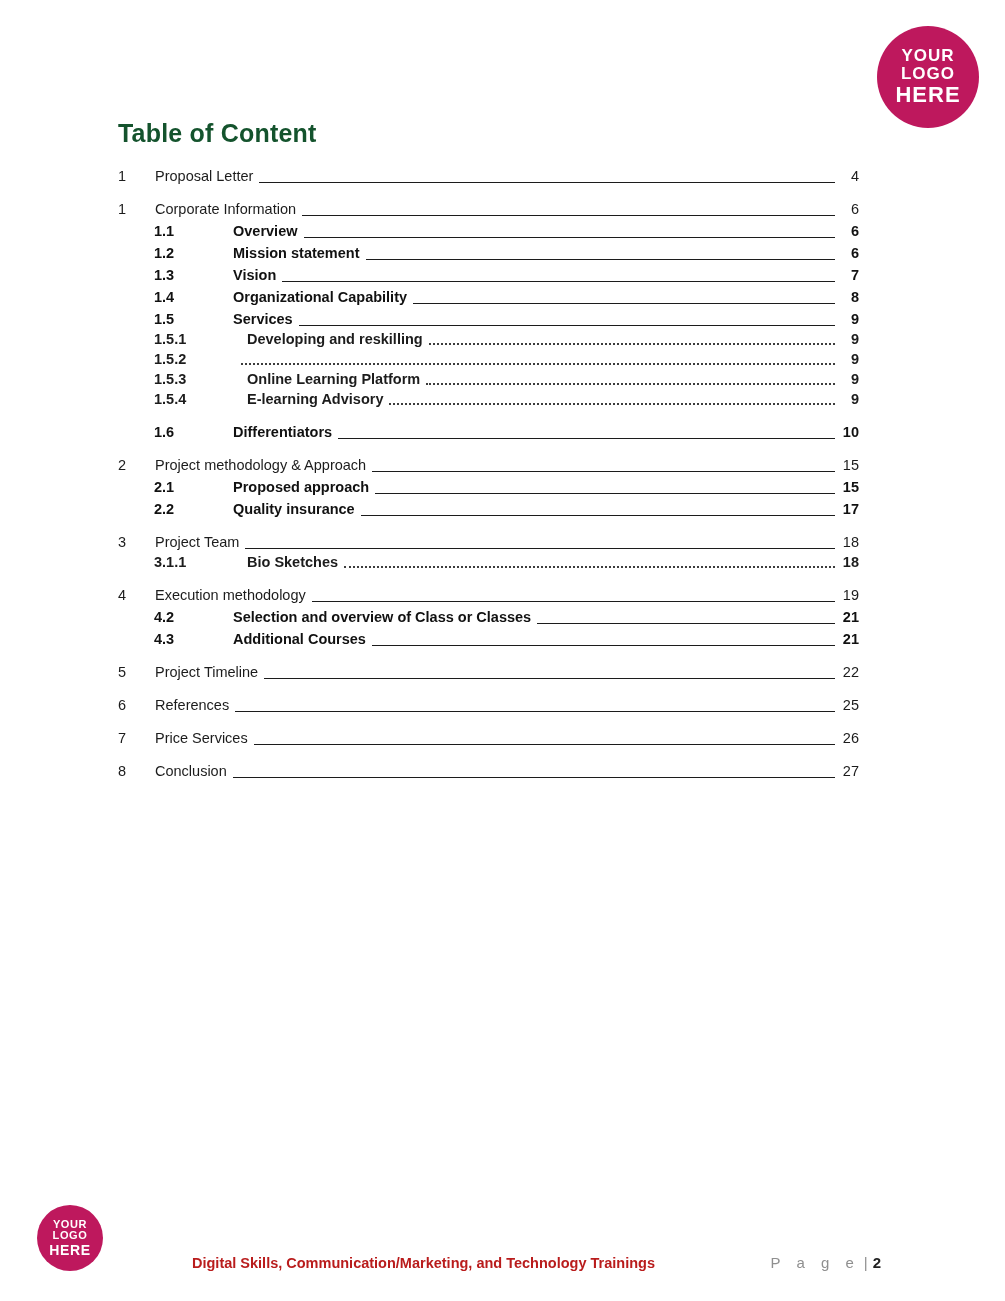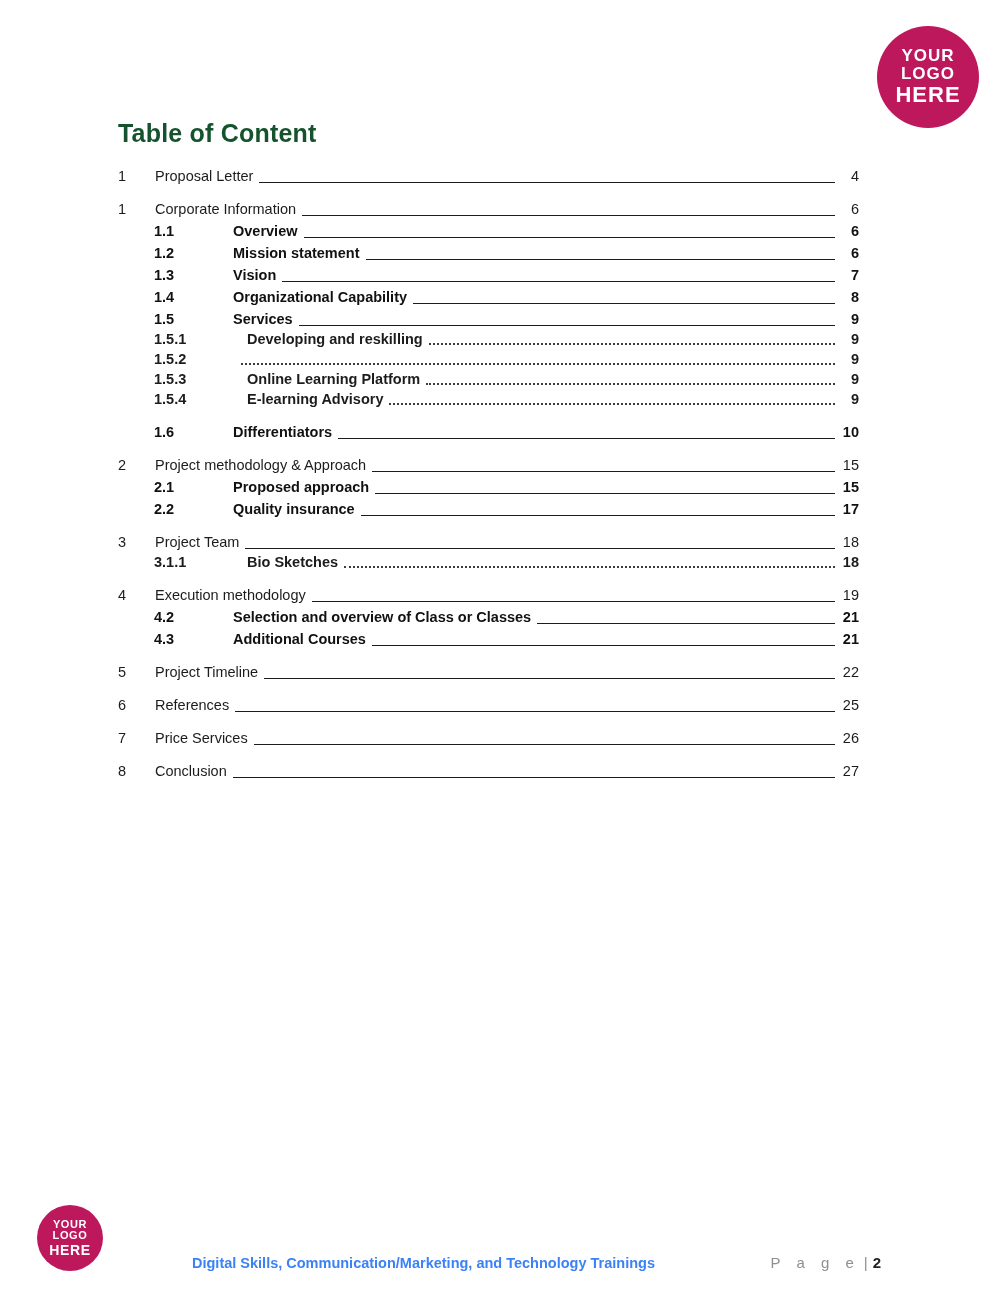--- a/index.html
+++ b/index.html
@@ -56,21 +56,21 @@
     border-bottom: 2px dotted #3c3c3c;
   }
   .toc-page { flex: 0 0 auto; min-width: 18px; text-align: right; }
   .gap-lg { margin-top: 14px; }
   .gap-md { margin-top: 3px; }
   .gap-sm { margin-top: 1px; }
 
   
   .footer-title {
     position: absolute; top: 1255px; left: 417px; transform: translateX(-50%);
-    font-size: 14.5px; font-weight: 700; color: #3b82f6; white-space: nowrap; padding-left: 13px;
+    font-size: 14.5px; font-weight: 700; color: #b91c1c; white-space: nowrap; padding-left: 13px;
   }
   .footer-page {
     position: absolute; top: 1254px; right: 124px;
     font-size: 15px; color: #8f8f8f; white-space: nowrap;
   }
   .footer-page .pg-label { letter-spacing: 6px; }
   .footer-page .pg-sep { margin-left: 4px; }
   .footer-page .pg-num { color: #222222; font-weight: 700; margin-left: 5px; }
 </style>
 </head>

